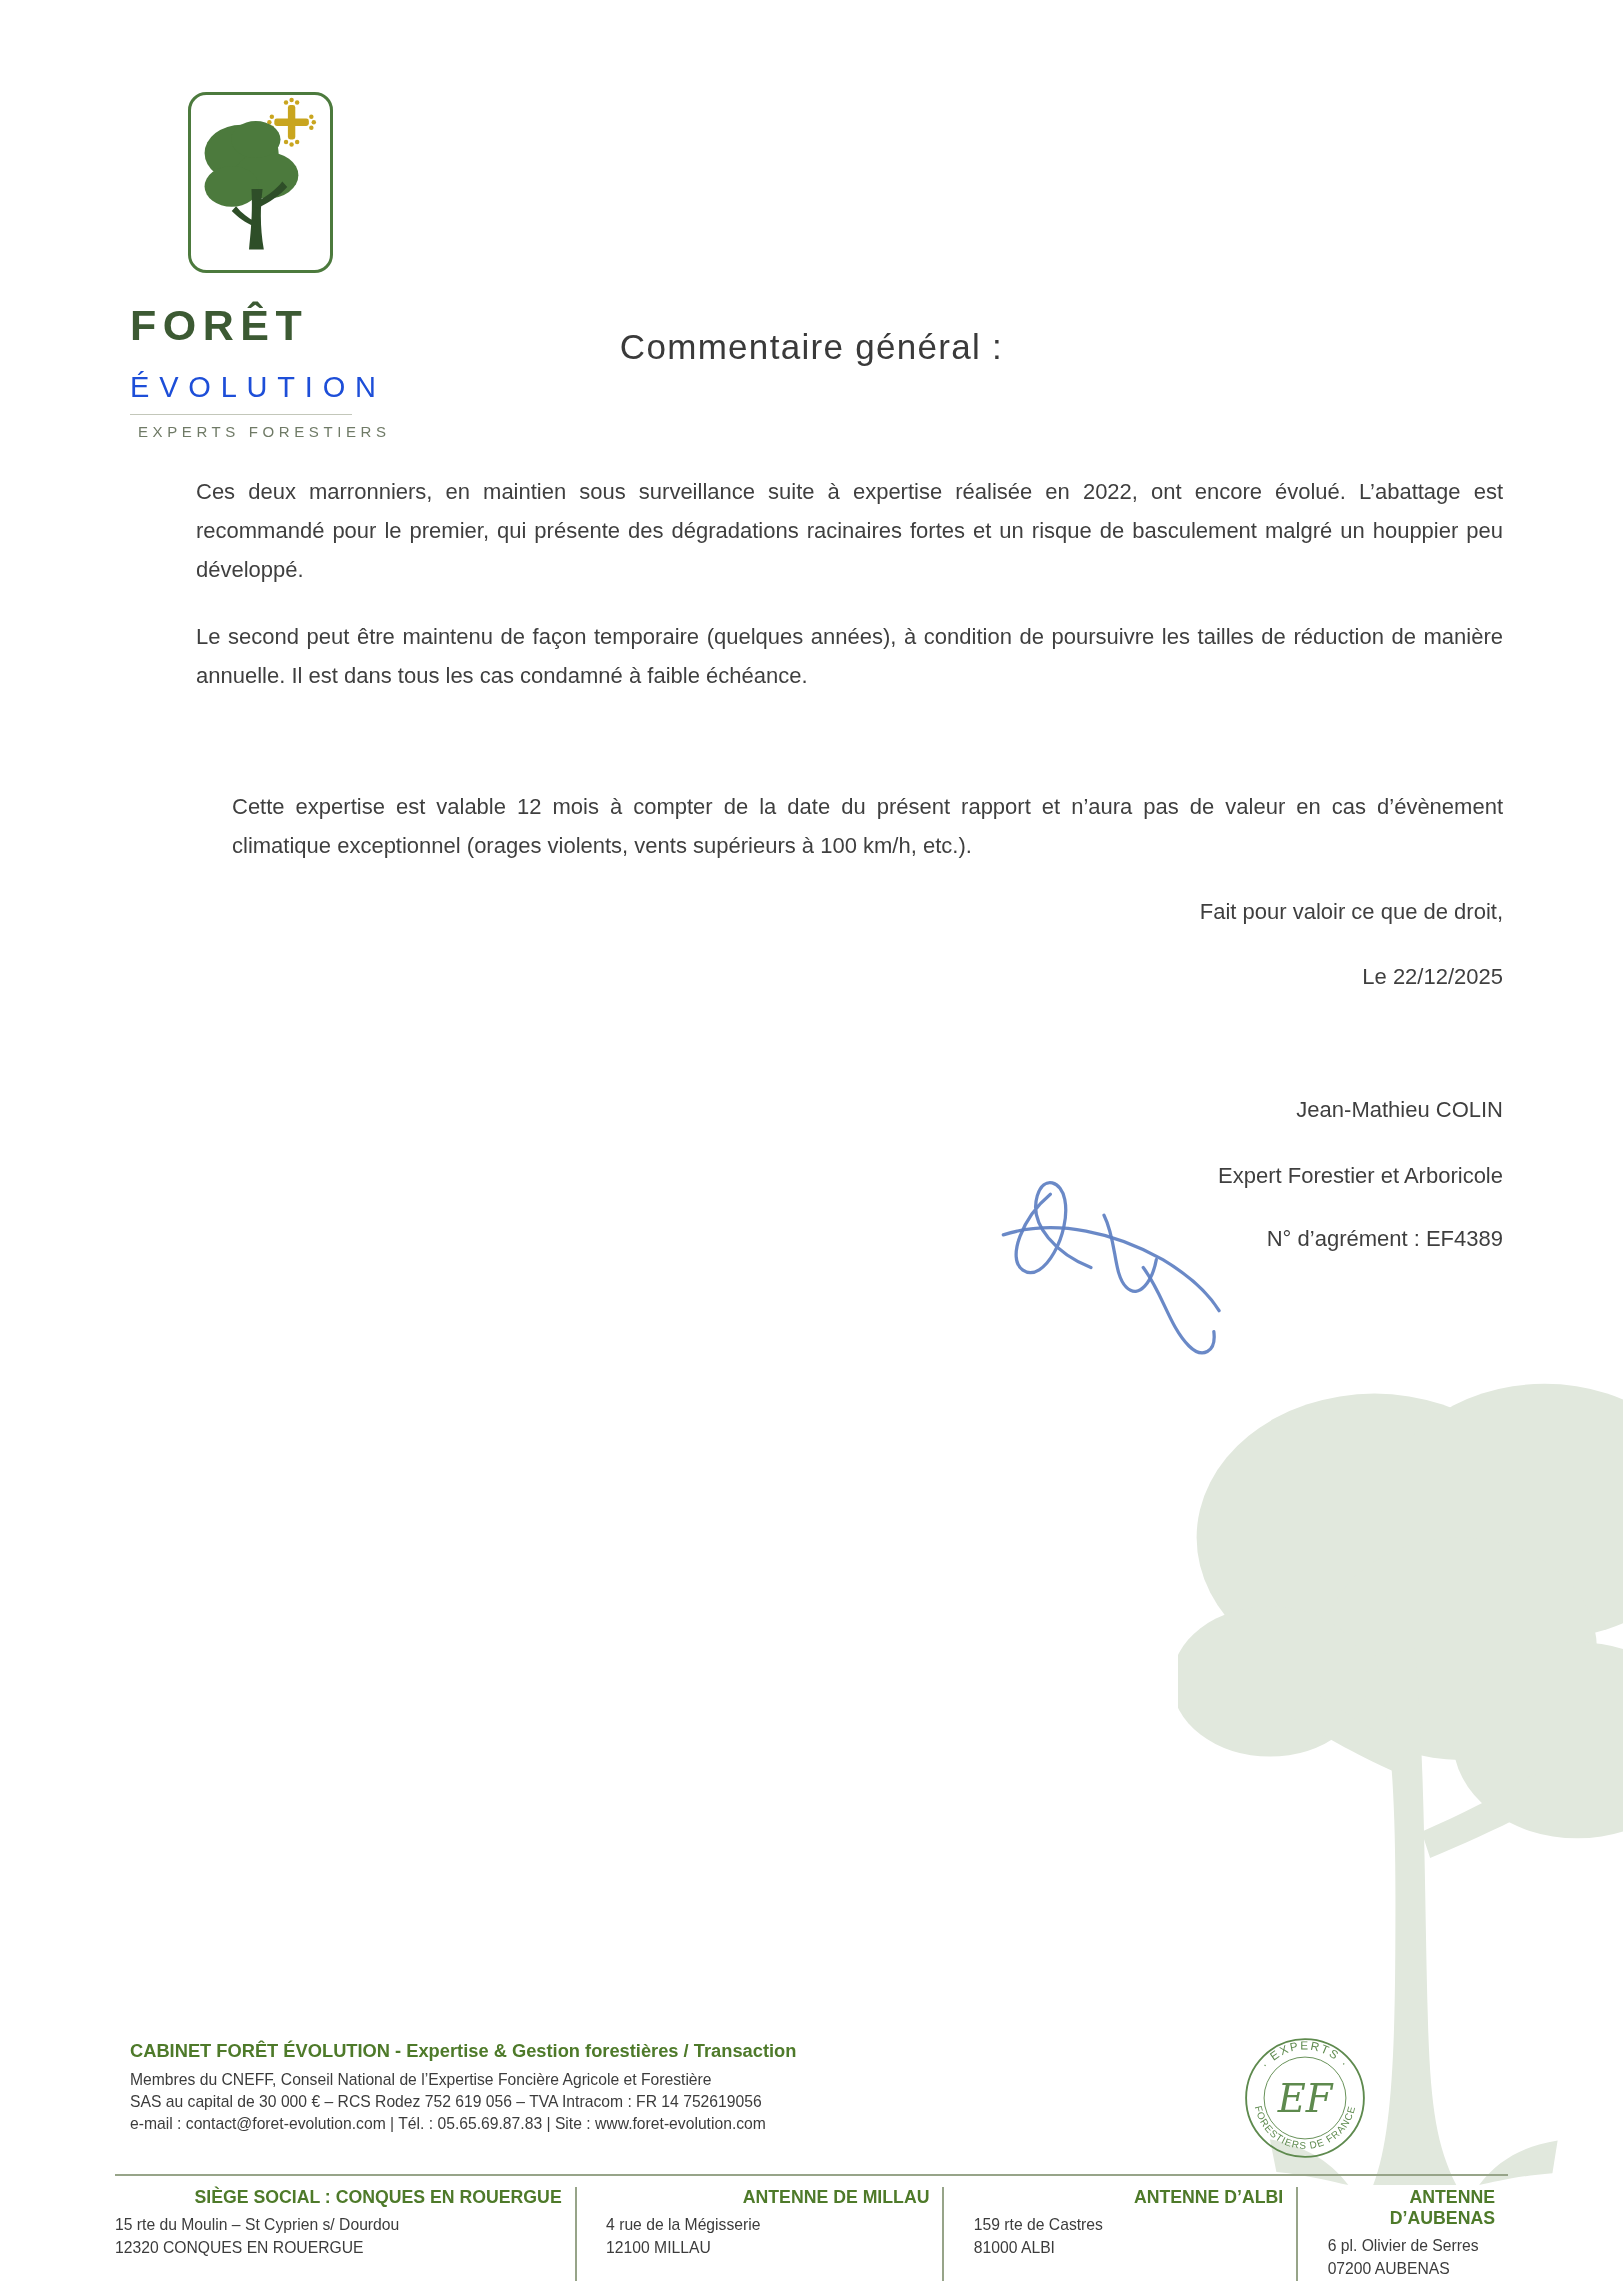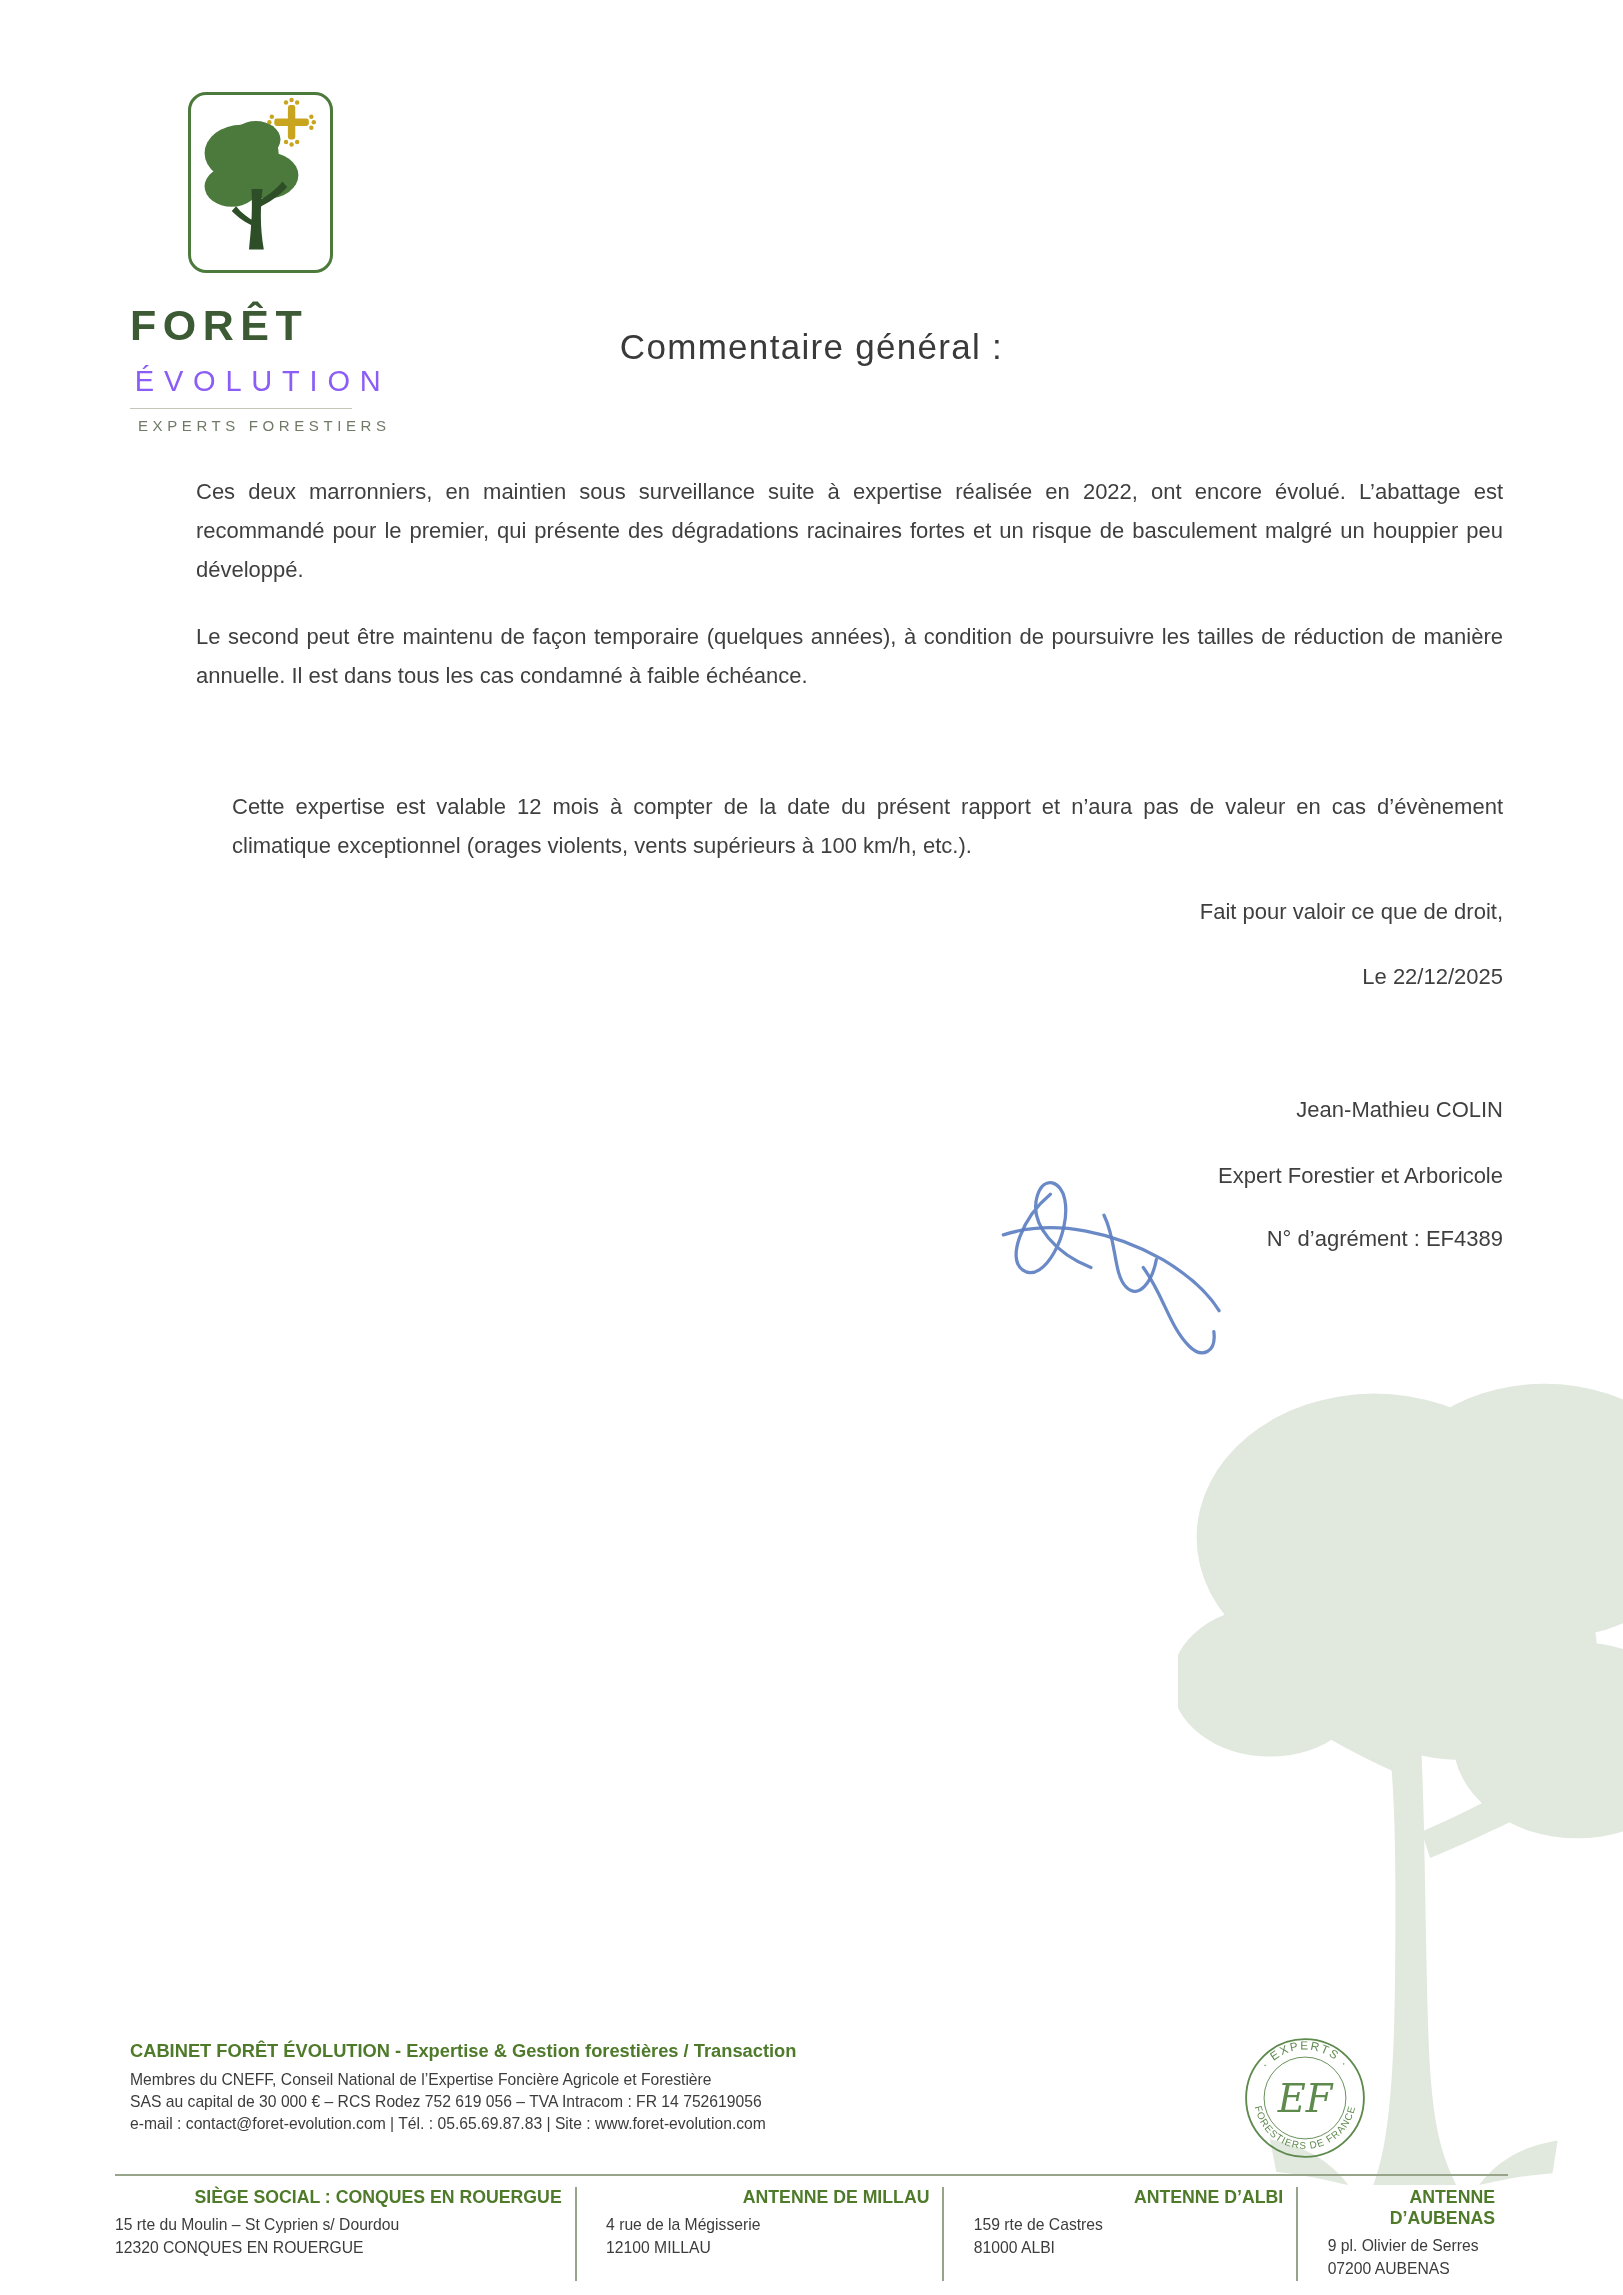--- a/index.html
+++ b/index.html
@@ -34,22 +34,22 @@
     background: #fff;
     position: relative;
     flex: 0 0 auto;
   }
   .logo-mark svg { position: absolute; inset: 0; }
   .logo-name {
     font-size: 43px; font-weight: 600; letter-spacing: 6.5px;
     color: #3c5a33;
   }
   .logo-sub {
-    font-size: 29px; letter-spacing: 9.8px; margin-top: 15px;
-    color: #8b5cf6; font-weight: 500; text-align: right;
+    font-size: 29px; letter-spacing: 9.8px; margin-top: 21px;
+    color: #1d4ed8; font-weight: 500;
   }
   .logo-rule { width: 222px; height: 1.3px; background: #c3c7ba; margin: 10.5px 0 7.9px; }
   .logo-tagline {
     font-size: 15px; letter-spacing: 4.6px; color: #6f7a66; margin-left: 8px;
   }
 
   
   .doc-title {
     position: absolute; top: 327px; left: 0; width: 100%;
     text-align: center;
@@ -242,17 +242,17 @@
     <div class="office-addr">4 rue de la Mégisserie</div>
     <div class="office-addr">12100 MILLAU</div>
   </div>
   <div class="office c3 sep">
     <div class="office-name">ANTENNE D’ALBI</div>
     <div class="office-addr">159 rte de Castres</div>
     <div class="office-addr">81000 ALBI</div>
   </div>
   <div class="office c4 sep">
     <div class="office-name">ANTENNE D’AUBENAS</div>
-    <div class="office-addr">9 pl. Olivier de Serres</div>
+    <div class="office-addr">6 pl. Olivier de Serres</div>
     <div class="office-addr">07200 AUBENAS</div>
   </div>
 </div>
 
 
 </body></html>

